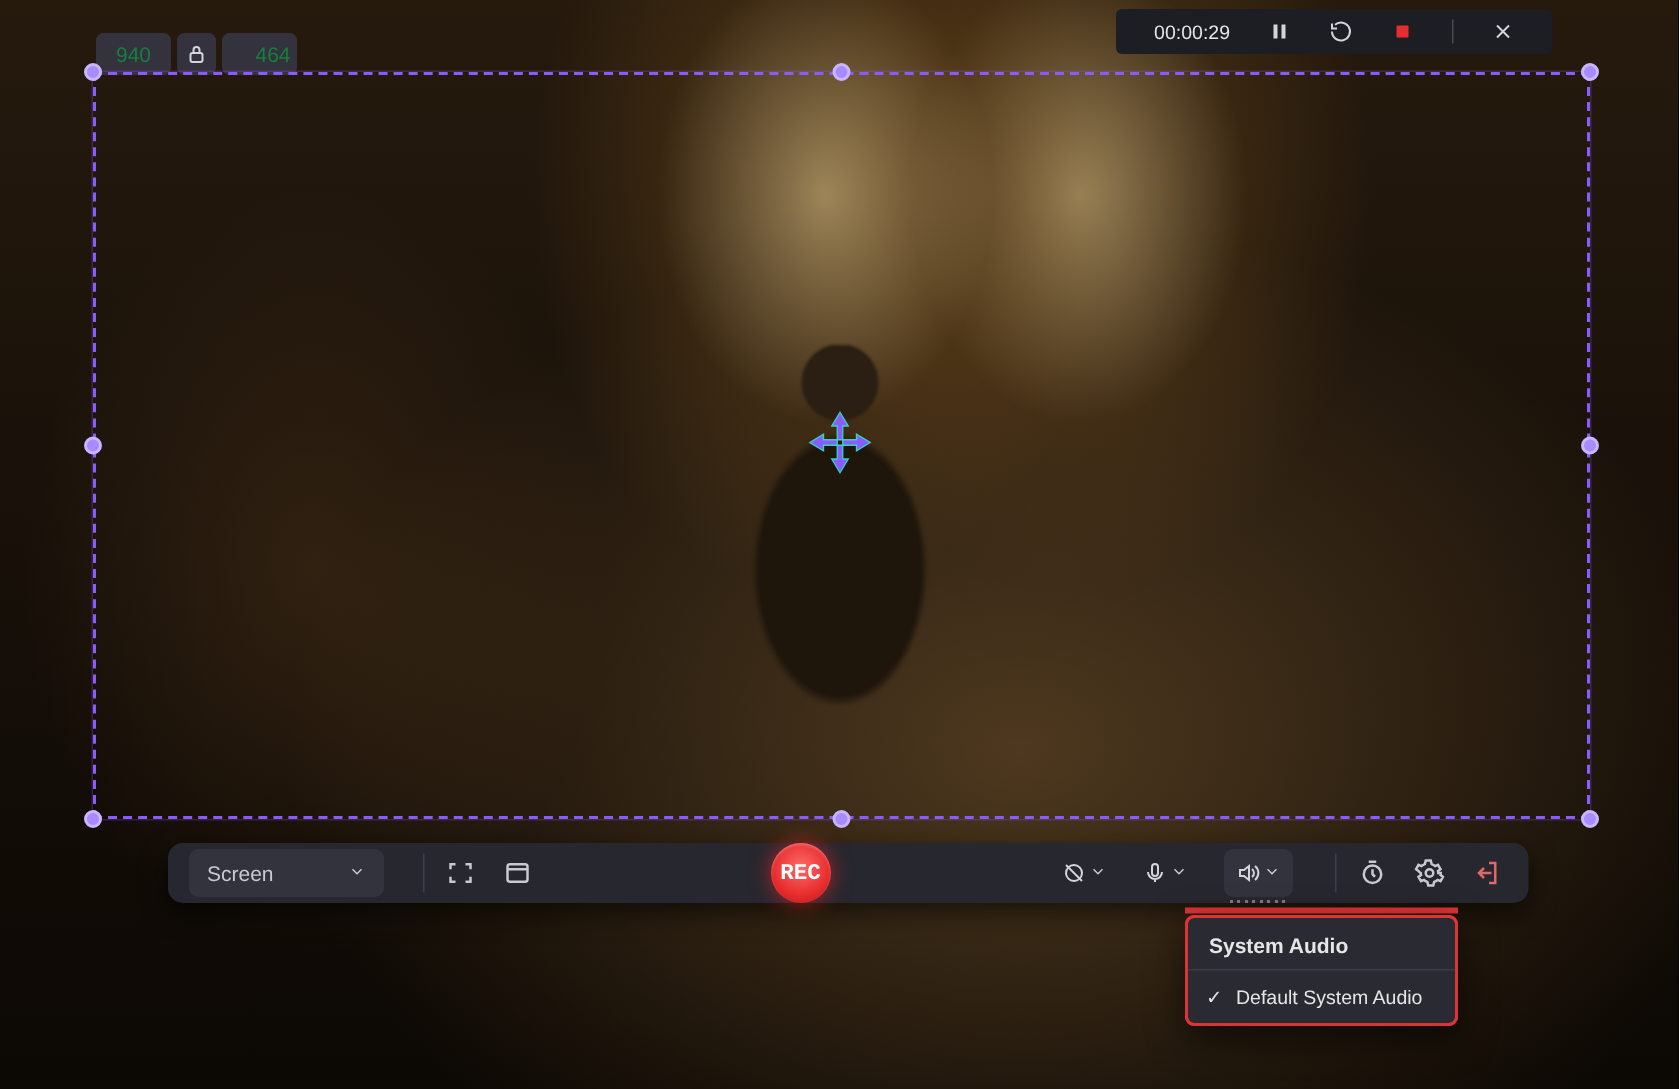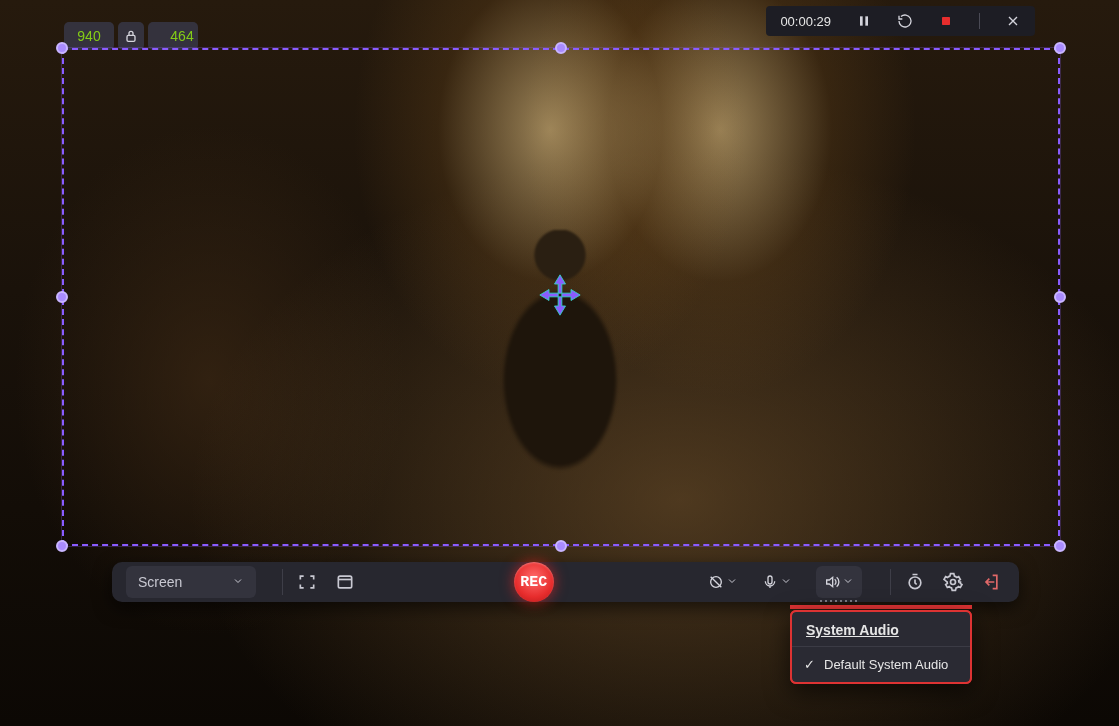--- a/index.html
+++ b/index.html
@@ -22,32 +22,32 @@
       radial-gradient(circle 42px at 90px 25px, #2a1f12 60%, transparent 62%),
       radial-gradient(ellipse 90px 140px at 90px 150px, #1e150b 60%, transparent 65%);
     filter: blur(1px);
   }
 
   
   .dim-badge {
     position: absolute; top: 22px; height: 28px;
     background: rgba(55,55,70,0.85); border-radius: 5px;
     display: flex; align-items: center; justify-content: center;
-    font-size: 14px; color: #84cc16;
+    font-size: 14px; color: #15803d;
   }
   .dim-w  { left: 64px;  width: 50px; }
   .dim-lk { left: 118px; width: 26px; }
   .dim-h  { left: 148px; width: 50px; padding-left: 18px; }
 
   
   .topbar {
     position: absolute; top: 6px; right: 84px; height: 30px;
     background: #1d1d24; border-radius: 4px;
     display: flex; align-items: center; gap: 25px;
-    padding: 0 14px; font-size: 13px;
+    padding: 0 25px; font-size: 13px;
   }
   .topbar .sep { width:1px; height:16px; background:#4a4a55; }
   .ico { display:inline-flex; align-items:center; justify-content:center; width:16px; height:16px; color:#d4d4dc; }
   .ico svg { width:16px; height:16px; }
 
   
   .capture-rect {
     position: absolute; left: 62px; top: 48px; width: 998px; height: 498px;
     border: 2px dashed #8a5cff;
     box-shadow: 0 0 0 1px rgba(138,92,255,0.25);
@@ -109,21 +109,21 @@
   .exit-right { color:#e06868; }
 
   
   .audio-menu {
     position:absolute; left:790px; top:610px; width:182px;
     background:#2a2a33; border-radius:6px;
     box-shadow:0 8px 24px rgba(0,0,0,0.6);
     border:2px solid #d33; outline:2px solid #d33; outline-offset:-2px;
   }
   .hl-line { position:absolute; left:790px; top:605px; width:182px; height:4px; background:#d33; }
-  .audio-menu .hdr { padding:10px 14px 8px; font-weight:700; font-size:14px; border-bottom:1px solid #3b3b45;text-decoration:underline;}
+  .audio-menu .hdr { padding:10px 14px 8px; font-weight:700; font-size:14px; border-bottom:1px solid #3b3b45;}
   .audio-menu .opt { padding:10px 12px; font-size:13px; display:flex; align-items:center; gap:8px;}
   .audio-menu .chk { width:12px; display:inline-block; }
 
   
   .chev-dn svg, .chev svg { width:12px; height:12px; }
 </style>
 </head>
 <body>
 
 <div class="scene"></div>

